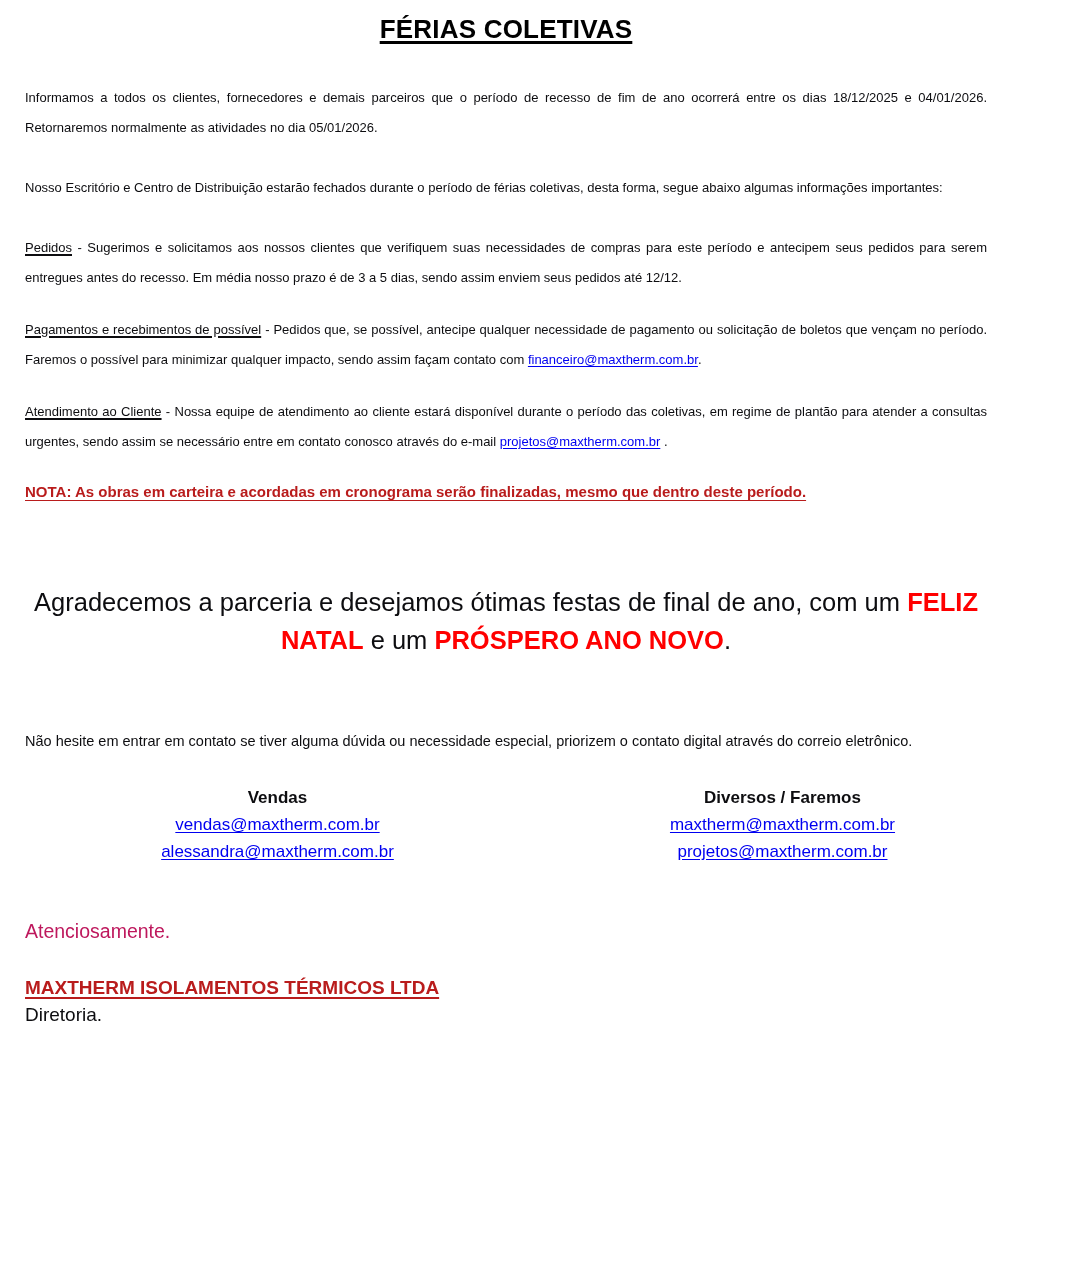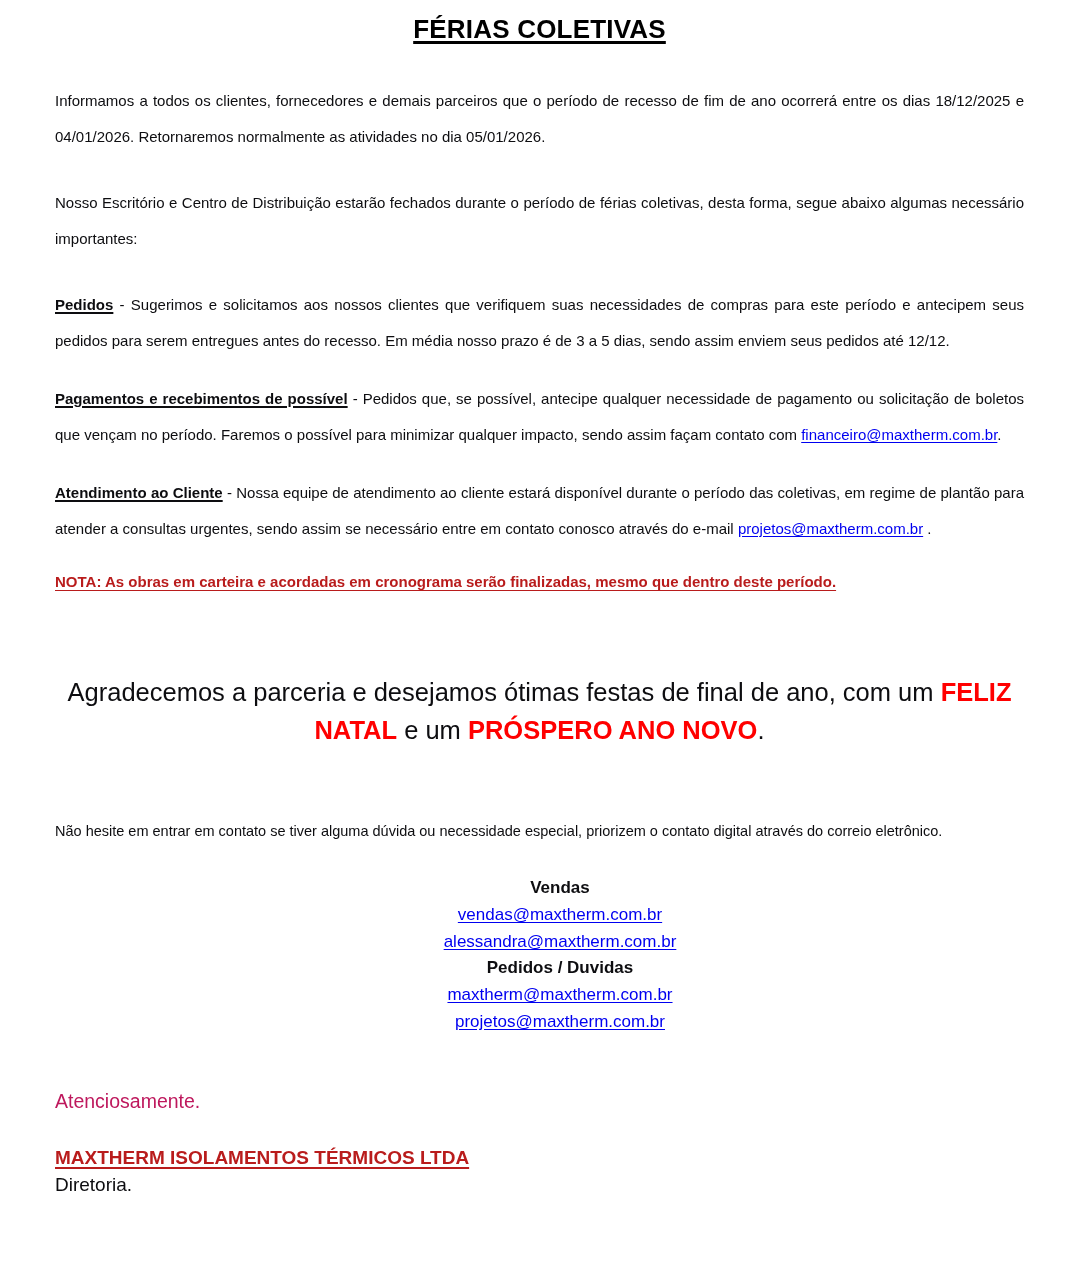--- a/index.html
+++ b/index.html
@@ -15,22 +15,21 @@
     font-family: "Liberation Sans", "DejaVu Sans", sans-serif;
     color: #000000;
     -webkit-font-smoothing: antialiased;
   }
 
   .page {
     position: relative;
     width: 1013px;
     height: 1263px;
     box-sizing: border-box;
-    padding: 0 26px 0 18px;
-    margin-left: 37px;
+    padding: 0 26px 0 25px;
   }
 
   
   .doc-title {
     margin: 0;
     padding-top: 15px;
     text-align: center;
     font-size: 26px;
     font-weight: bold;
     letter-spacing: 0.2px;
@@ -40,30 +39,30 @@
     text-decoration: underline;
     text-underline-offset: 3px;
     text-decoration-thickness: 3px;
   }
 
   
   .para {
     margin: 0;
     text-align: justify;
     text-justify: inter-word;
-    font-size: 15px;
-    line-height: 36px;
+    font-size: 13px;
+    line-height: 30px;
     color: #0d0d10;
   }
   .para.first { margin-top: 38px; }
   .gap-lg { height: 30px; }
   .gap-md { height: 22px; }
 
   b.lbl {
-    font-weight: bold;
+    font-weight: normal;
     text-decoration: underline;
     text-underline-offset: 2px;
     text-decoration-thickness: 2px;
   }
 
   a.mail {
     color: #0000f0;
     text-decoration: underline;
     text-underline-offset: 2px;
   }
@@ -98,21 +97,21 @@
     font-size: 14.5px;
     line-height: 20px;
     color: #0d0d10;
   }
 
   
   .contacts {
     margin: 0;
     width: 1010px;
     display: flex;
-    flex-direction: column;
+    flex-direction: row;
     justify-content: center;
   }
   .contacts .col {
     flex: 1 1 0;
     text-align: center;
   }
   .contacts .col-head {
     font-size: 17px;
     font-weight: bold;
     line-height: 26px;
@@ -157,21 +156,21 @@
 <body>
 
 <div class="page">
 
   <h1 class="doc-title"><span>FÉRIAS COLETIVAS</span></h1>
 
   <p class="para first"><span>Informamos a todos os clientes, fornecedores e demais parceiros que o período de recesso de fim de ano ocorrerá entre os dias 18/12/2025 e 04/01/2026. Retornaremos normalmente as atividades no dia 05/01/2026.</span></p>
 
   <div class="gap-lg"></div>
 
-  <p class="para"><span>Nosso Escritório e Centro de Distribuição estarão fechados durante o período de férias coletivas, desta forma, segue abaixo algumas necessário importantes:</span></p>
+  <p class="para"><span>Nosso Escritório e Centro de Distribuição estarão fechados durante o período de férias coletivas, desta forma, segue abaixo algumas informações importantes:</span></p>
 
   <div class="gap-lg"></div>
 
   <p class="para"><b class="lbl">Pedidos</b><span> - </span><span>Sugerimos e solicitamos aos nossos clientes que verifiquem suas necessidades de compras para este período e antecipem seus pedidos para serem entregues antes do recesso. Em média nosso prazo é de 3 a 5 dias, sendo assim enviem seus pedidos até 12/12.</span></p>
 
   <div class="gap-md"></div>
 
   <p class="para"><b class="lbl">Pagamentos e recebimentos de possível</b><span> - </span><span>Pedidos que, se possível, antecipe qualquer necessidade de pagamento ou solicitação de boletos que vençam no período. Faremos o possível para minimizar qualquer impacto, sendo assim façam contato com </span><a class="mail" href="#">financeiro@maxtherm.com.br</a><span>.</span></p>
 
   <div class="gap-md"></div>
@@ -192,21 +191,21 @@
 
   <div style="height:34px"></div>
 
   <div class="contacts">
     <div class="col">
       <div class="col-head">Vendas</div>
       <div class="col-mail"><a href="#">vendas@maxtherm.com.br</a></div>
       <div class="col-mail"><a href="#">alessandra@maxtherm.com.br</a></div>
     </div>
     <div class="col">
-      <div class="col-head">Pedidos / Duvidas</div>
+      <div class="col-head">Diversos / Faremos</div>
       <div class="col-mail"><a href="#">maxtherm@maxtherm.com.br</a></div>
       <div class="col-mail"><a href="#">projetos@maxtherm.com.br</a></div>
     </div>
   </div>
 
   <div style="height:52px"></div>
 
   <p class="sig">Atenciosamente.</p>
 
   <div style="height:30px"></div>

